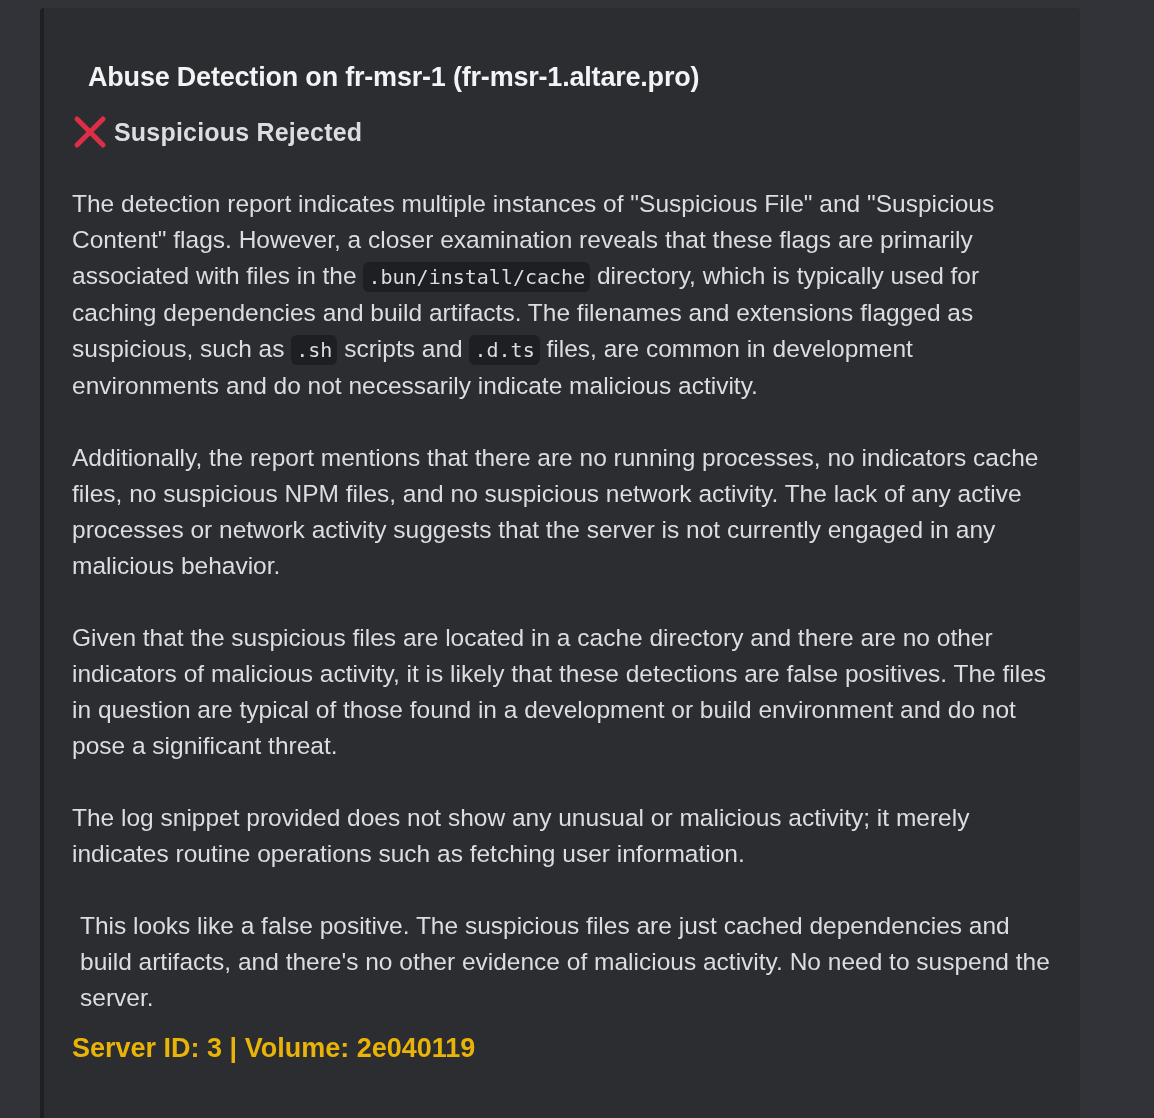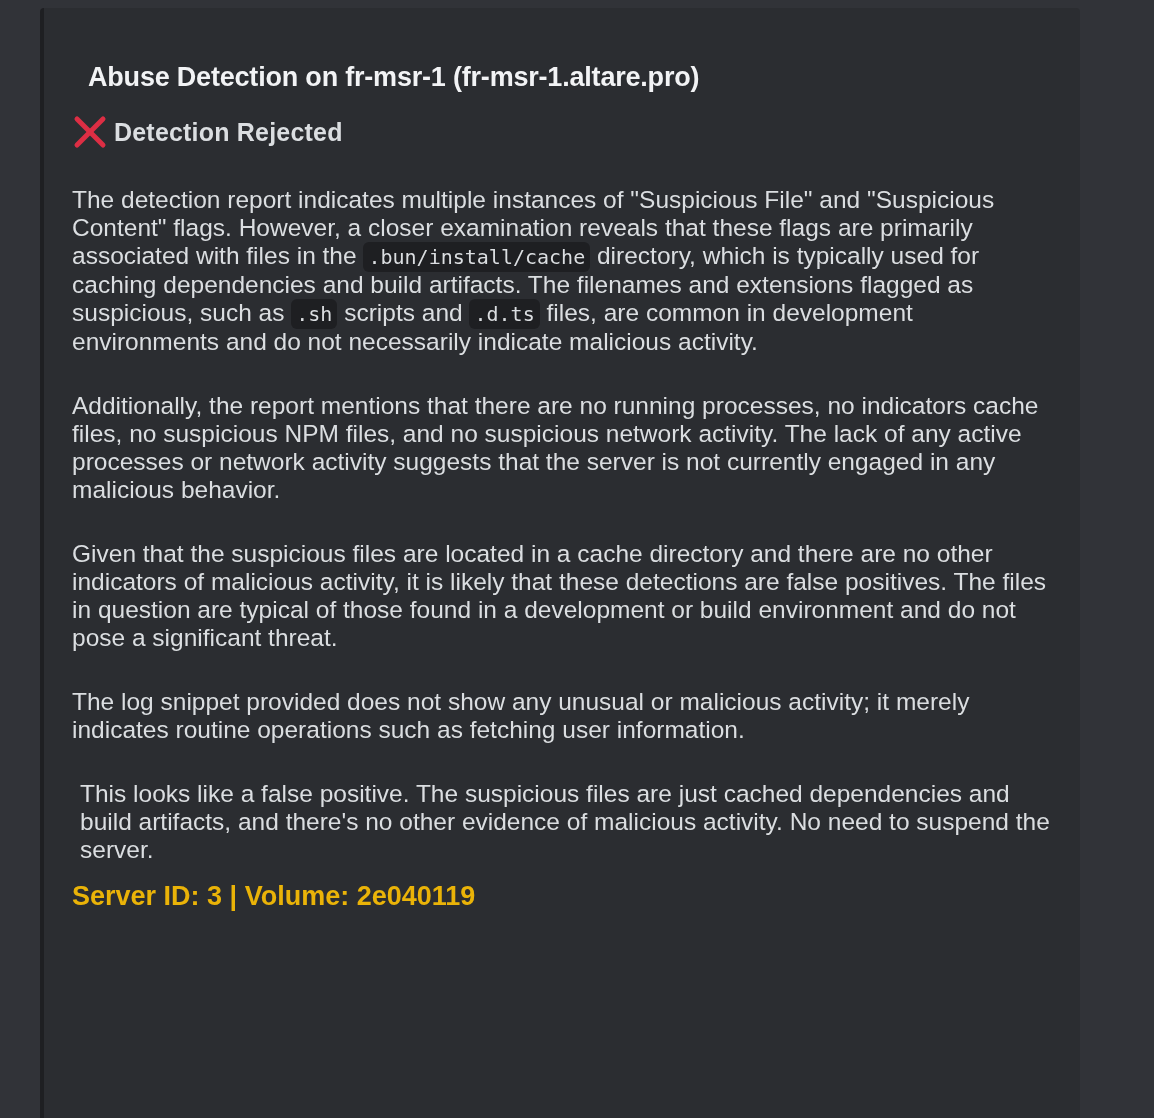--- a/index.html
+++ b/index.html
@@ -48,21 +48,21 @@
     .x-icon svg { display: block; }
     .status-text {
       font-size: 25px;
       font-weight: bold;
       color: #dbdee1;
       letter-spacing: 0.2px;
     }
     .desc {
       margin-top: 36px;
       font-size: 24.5px;
-      line-height: 28px;
+      line-height: 36px;
       color: #dbdee1;
     }
     .desc p {
       margin: 0 0 36px 0;
       width: 980px;
     }
     .desc p:last-child { margin-bottom: 0; margin-left: 8px; }
     code {
       font-family: "DejaVu Sans Mono", "Liberation Mono", monospace;
       font-size: 20px;
@@ -85,21 +85,21 @@
 <div class="embed">
   <h1 class="embed-title">Abuse Detection on fr-msr-1 (fr-msr-1.altare.pro)</h1>
 
   <div class="status-line">
     <span class="x-icon">
       <svg width="36" height="36" viewBox="0 0 36 36">
         <line x1="5" y1="5" x2="31" y2="31" stroke="#dd2e44" stroke-width="5" stroke-linecap="round"></line>
         <line x1="31" y1="5" x2="5" y2="31" stroke="#dd2e44" stroke-width="5" stroke-linecap="round"></line>
       </svg>
     </span>
-    <span class="status-text">Detection Rejected</span>
+    <span class="status-text">Suspicious Rejected</span>
   </div>
 
   <div class="desc">
     <p><span>The detection report indicates multiple instances of "Suspicious File" and "Suspicious Content" flags. However, a closer examination reveals that these flags are primarily associated with files in the </span><code>.bun/install/cache</code><span> directory, which is typically used for caching dependencies and build artifacts. The filenames and extensions flagged as suspicious, such as </span><code>.sh</code><span> scripts and </span><code>.d.ts</code><span> files, are common in development environments and do not necessarily indicate malicious activity.</span></p>
 
     <p><span>Additionally, the report mentions that there are no running processes, no indicators cache files, no suspicious NPM files, and no suspicious network activity. The lack of any active processes or network activity suggests that the server is not currently engaged in any malicious behavior.</span></p>
 
     <p><span>Given that the suspicious files are located in a cache directory and there are no other indicators of malicious activity, it is likely that these detections are false positives. The files in question are typical of those found in a development or build environment and do not pose a significant threat.</span></p>
 
     <p><span>The log snippet provided does not show any unusual or malicious activity; it merely indicates routine operations such as fetching user information.</span></p>

